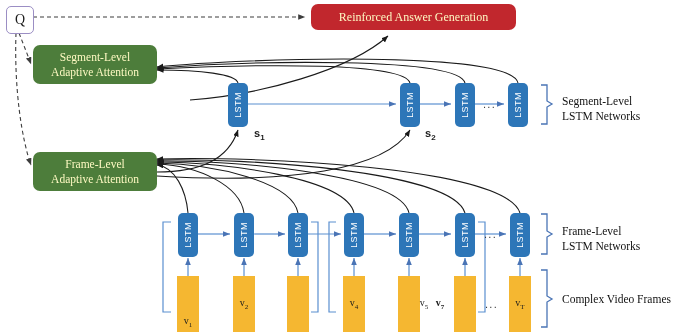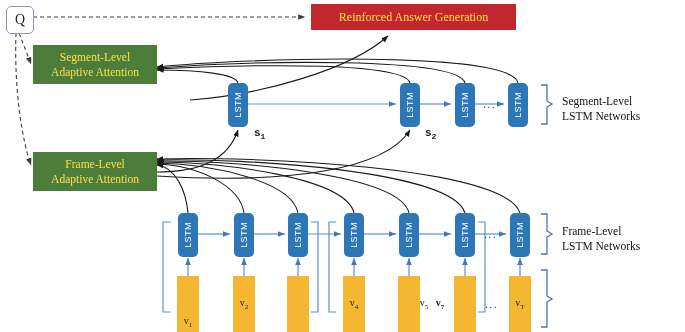--- a/index.html
+++ b/index.html
@@ -18,24 +18,24 @@
   
   .qbox{
     left:6px;top:6px;width:26px;height:26px;
     border:1.4px solid #9b8ec4;border-radius:5px;background:#ffffff;
     display:flex;align-items:center;justify-content:center;
     font-size:14px;color:#1a1a1a;font-family:"Liberation Serif", serif;
   }
 
   
   .procbox{
-    border-radius:0;
+    border-radius:7px;
     display:flex;align-items:center;justify-content:center;
     text-align:center;line-height:1.22;
-    color:#fde047;
+    color:#fef9c3;
     font-family:"Liberation Serif", serif;
   }
   .green{background:#4d7d3b;}
   .red{background:#c1272d;}
 
   
   .lstm{
     background:#2d76b8;border-radius:5px;
     display:flex;align-items:center;justify-content:center;
   }
@@ -52,21 +52,21 @@
   .frame{background:#f5b731;}
   .flabel{
     font-size:10px;color:#1b1b1b;
     font-family:"Liberation Serif", serif;
     text-align:center;width:30px;
   }
   .flabel sub{font-size:7px;}
 
   .slabel{
     font-size:11px;color:#1b1b1b;font-weight:bold;
-    font-family:Liberation Mono, monospace;
+    font-family:Liberation Sans, sans-serif;
   }
   .slabel sub{font-size:8px;font-weight:bold;}
 
   .ellipsis{
     font-size:11px;color:#3b3b3b;letter-spacing:1.3px;
     font-family:"Liberation Sans", sans-serif;
   }
 
   .rlabel{
     font-size:11.5px;color:#111111;line-height:1.32;
@@ -238,14 +238,15 @@
   <div class="abs ellipsis node" style="left:485px;top:298px;">...</div>
 
   <div class="abs rlabel node" style="left:562px;top:94px;">
     <span>Segment-Level</span><br>
     <span>LSTM Networks</span>
   </div>
   <div class="abs rlabel node" style="left:562px;top:224px;">
     <span>Frame-Level</span><br>
     <span>LSTM Networks</span>
   </div>
+  <div class="abs rlabel node" style="left:562px;top:292px;">Complex Video Frames</div>
 
 </div>
 
 </body></html>

